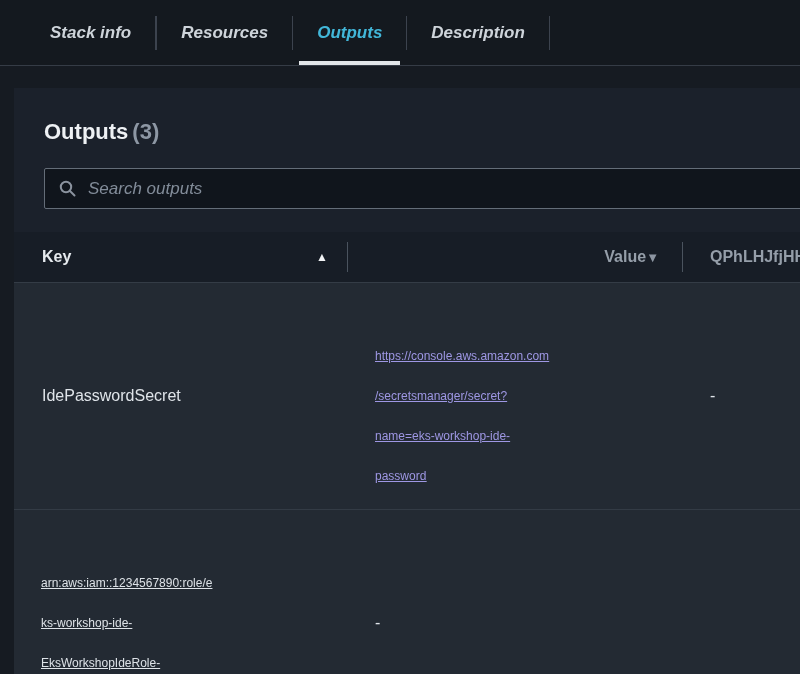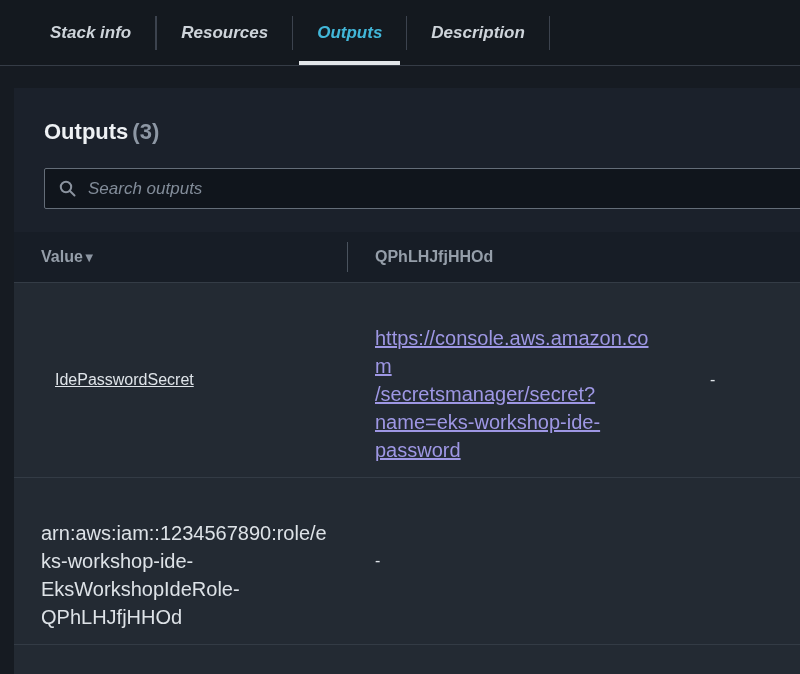--- a/index.html
+++ b/index.html
@@ -111,21 +111,21 @@
     font-weight: 700;
     font-size: 16px;
   }
   .th {
     position: relative;
     height: 100%;
     display: flex;
     align-items: center;
   }
   .th-key   { padding: 0 20px 0 28px; color: #e6eaee; justify-content: space-between; cursor: pointer; }
-  .th-value { padding: 0 24px 0 27px; color: #959ea9; justify-content: flex-start; cursor: pointer; }
+  .th-value { padding: 0 24px 0 27px; color: #959ea9; justify-content: flex-end; cursor: pointer; }
   .th-desc  { padding: 0 0 0 27px;    color: #959ea9; }
   .col-divider {
     position: absolute;
     right: 0;
     top: 50%;
     transform: translateY(-50%);
     width: 1px;
     height: 30px;
     background: #4a535e;
   }
@@ -134,27 +134,28 @@
 
   .tbl-row {
     background: #232a33;
     border-bottom: 1px solid #333b45;
   }
   .tbl-row:last-child { border-bottom: none; }
   .row-1 { min-height: 143px; }
   .row-2 { min-height: 140px; }
   .row-3 { min-height: 83px; }
 
-  .cell-key  { padding-left: 41px; font-size: 16px; color: #dfe4e9; text-decoration: underline; }
+  .cell-key  { padding-left: 28px; font-size: 16px; color: #dfe4e9; }
   .cell-value {
     padding: 13px 20px 13px 27px;
-    font-size: 20px;
-    line-height: 28px;
+    font-size: 12px;
+    line-height: 40px;
     white-space: pre-line;        
     word-break: break-word;
+    text-decoration: underline;
   }
   .cell-value .value-text { color: #dde2e7; }
   .cell-value a.value-link {
     color: #9e97e4;
     text-decoration: underline;
     cursor: pointer;
   }
   .cell-desc { padding-left: 27px; font-size: 16px; color: #dfe4e9; }
 </style>
 </head>
@@ -190,20 +191,25 @@
     <div class="searchbox">
       <svg width="19" height="19" viewBox="0 0 19 19" aria-hidden="true">
         <circle cx="8" cy="8" r="5.2" fill="none" stroke="#8b939f" stroke-width="2"></circle>
         <line x1="12" y1="12" x2="16.5" y2="16.5" stroke="#8b939f" stroke-width="2" stroke-linecap="round"></line>
       </svg>
       <input type="text" placeholder="Search outputs" style="">
     </div>
   </div>
 
   <div class="tbl-header">
+    <div class="th th-key">
+      <span>Key</span>
+      <span class="sort-icon-asc">▲</span>
+      <span class="col-divider"></span>
+    </div>
     <div class="th th-value">
       <span>Value</span>
       <span class="sort-icon-desc">▼</span>
       <span class="col-divider"></span>
     </div>
     <div class="th th-desc">
       <span>QPhLHJfjHHOd</span>
     </div>
   </div>
 

